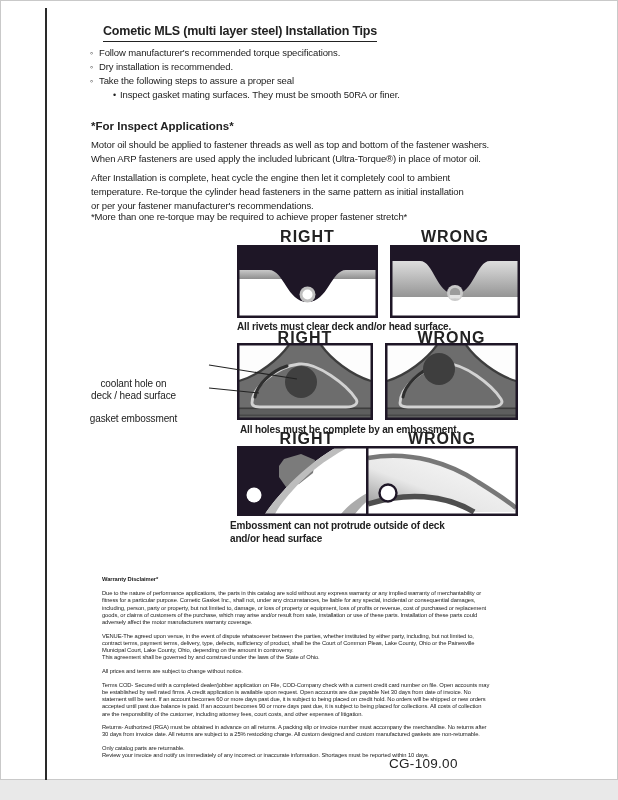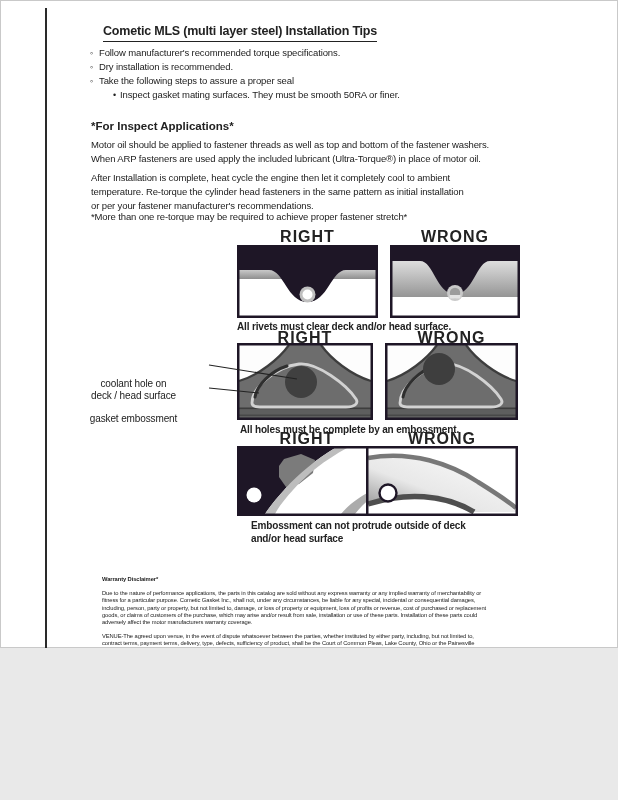--- a/index.html
+++ b/index.html
@@ -1,17 +1,17 @@
 <!DOCTYPE html>
 <html><head>
 <meta charset="utf-8">
 <style>
   html,body { margin:0; padding:0; background:#e9e9e9; }
   .page {
-    position:relative; width:618px; height:648px; background:#ffffff;
+    position:relative; width:618px; height:780px; background:#ffffff;
     font-family:"Liberation Sans", sans-serif; color:#222;
     box-shadow: inset 0 0 0 1px #c9c9c9; overflow:hidden;
     margin:0 auto;
   }
   .abs { position:absolute; }
   .vrule { width:2px; background:#2a2a2a; }
   .title {
     font-weight:bold; font-size:12.5px; letter-spacing:-0.2px;
     border-bottom:1.5px solid #222; padding-bottom:2.5px; white-space:nowrap;
   }
@@ -183,21 +183,21 @@
       </defs>
       <rect x="0" y="0" width="152" height="70" fill="#ffffff"></rect>
       <path d="M2,12 C45,4 85,18 112,36 C128,46 142,55 150,62 L150,66 L108,66 C78,48 40,46 2,58 Z" fill="url(#r3wg)"></path>
       <path d="M2,12 C45,4 85,18 112,36 C128,46 142,55 150,62" fill="none" stroke="#787878" stroke-width="4.5"></path>
       <path d="M108,66 C78,48 40,46 2,58" fill="none" stroke="#4f4f4f" stroke-width="5.5"></path>
       <circle cx="22" cy="47" r="8.5" fill="#ffffff" stroke="#1e1626" stroke-width="2.4"></circle>
       <rect x="1.25" y="1.25" width="149.5" height="67.5" fill="none" stroke="#1e1626" stroke-width="2.5"></rect>
     </svg>
   </div>
 
-  <div class="abs caption2l" style="left:251px; top:520px;">
+  <div class="abs caption2l" style="left:230px; top:520px;">
     <div>Embossment can not protrude outside of deck</div>
     <div>and/or head surface</div>
   </div>
 
   <div class="abs legal" style="left:102px; top:576px; width:430px;">
     <div class="lh">Warranty Disclaimer*</div>
     <div class="lp">
       <div>Due to the nature of performance applications, the parts in this catalog are sold without any express warranty or any implied warranty of merchantability or</div>
       <div>fitness for a particular purpose.  Cometic Gasket Inc., shall not, under any circumstances, be liable for any special, incidental or consequential damages,</div>
       <div>including, person, party or property, but not limited to, damage, or loss of property or equipment, loss of profits or revenue, cost of purchased or replacement</div>

